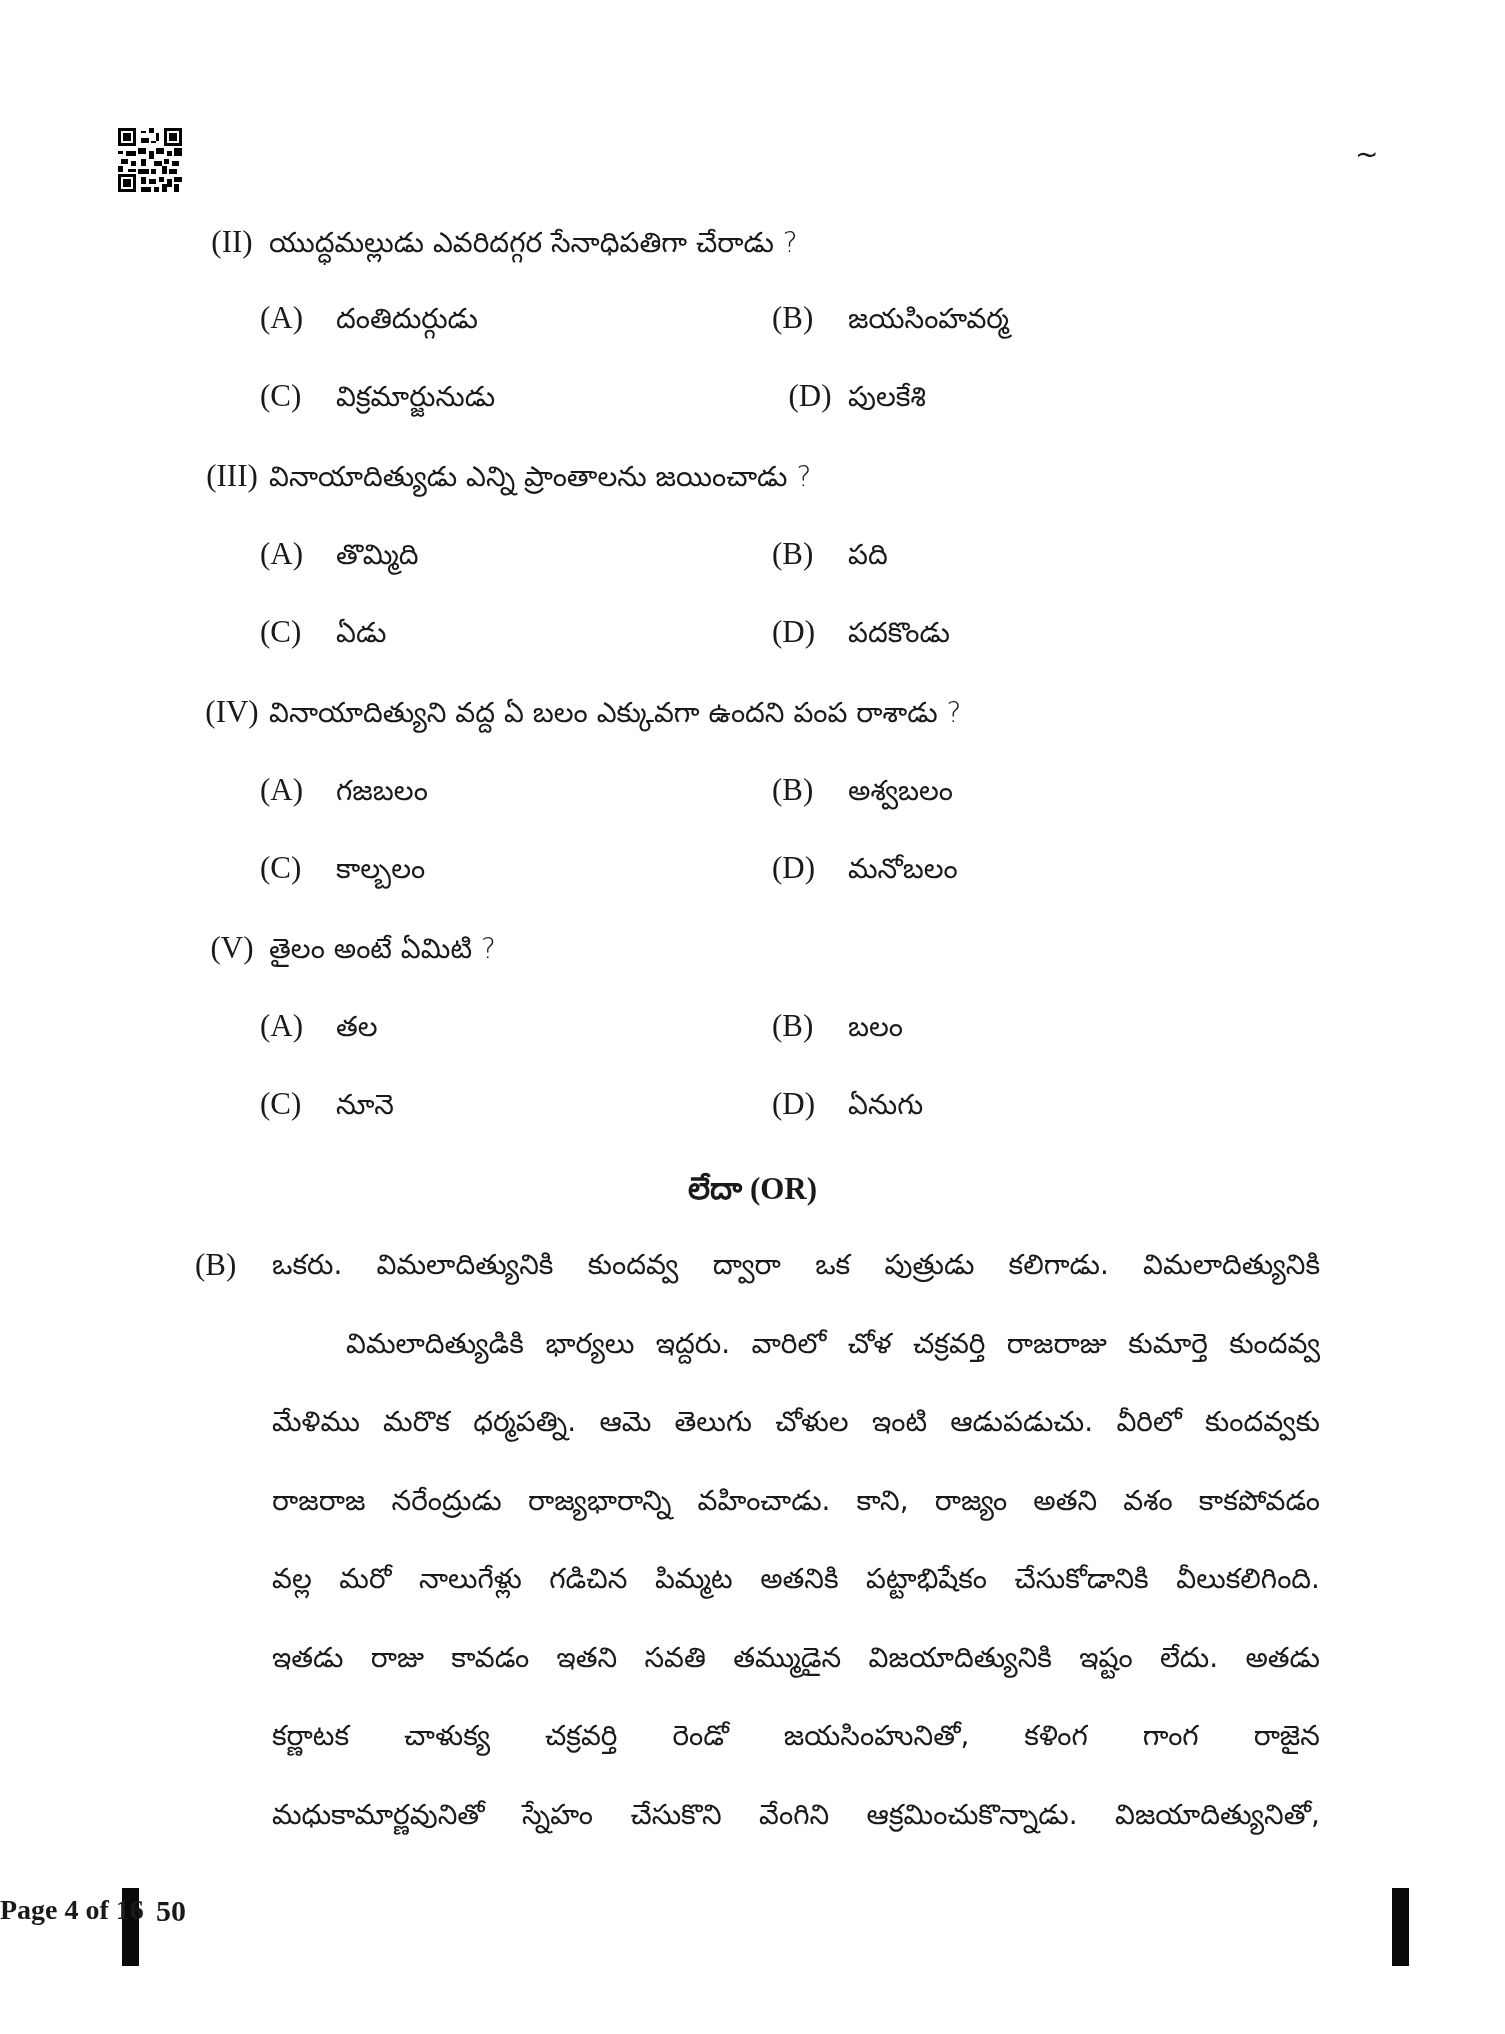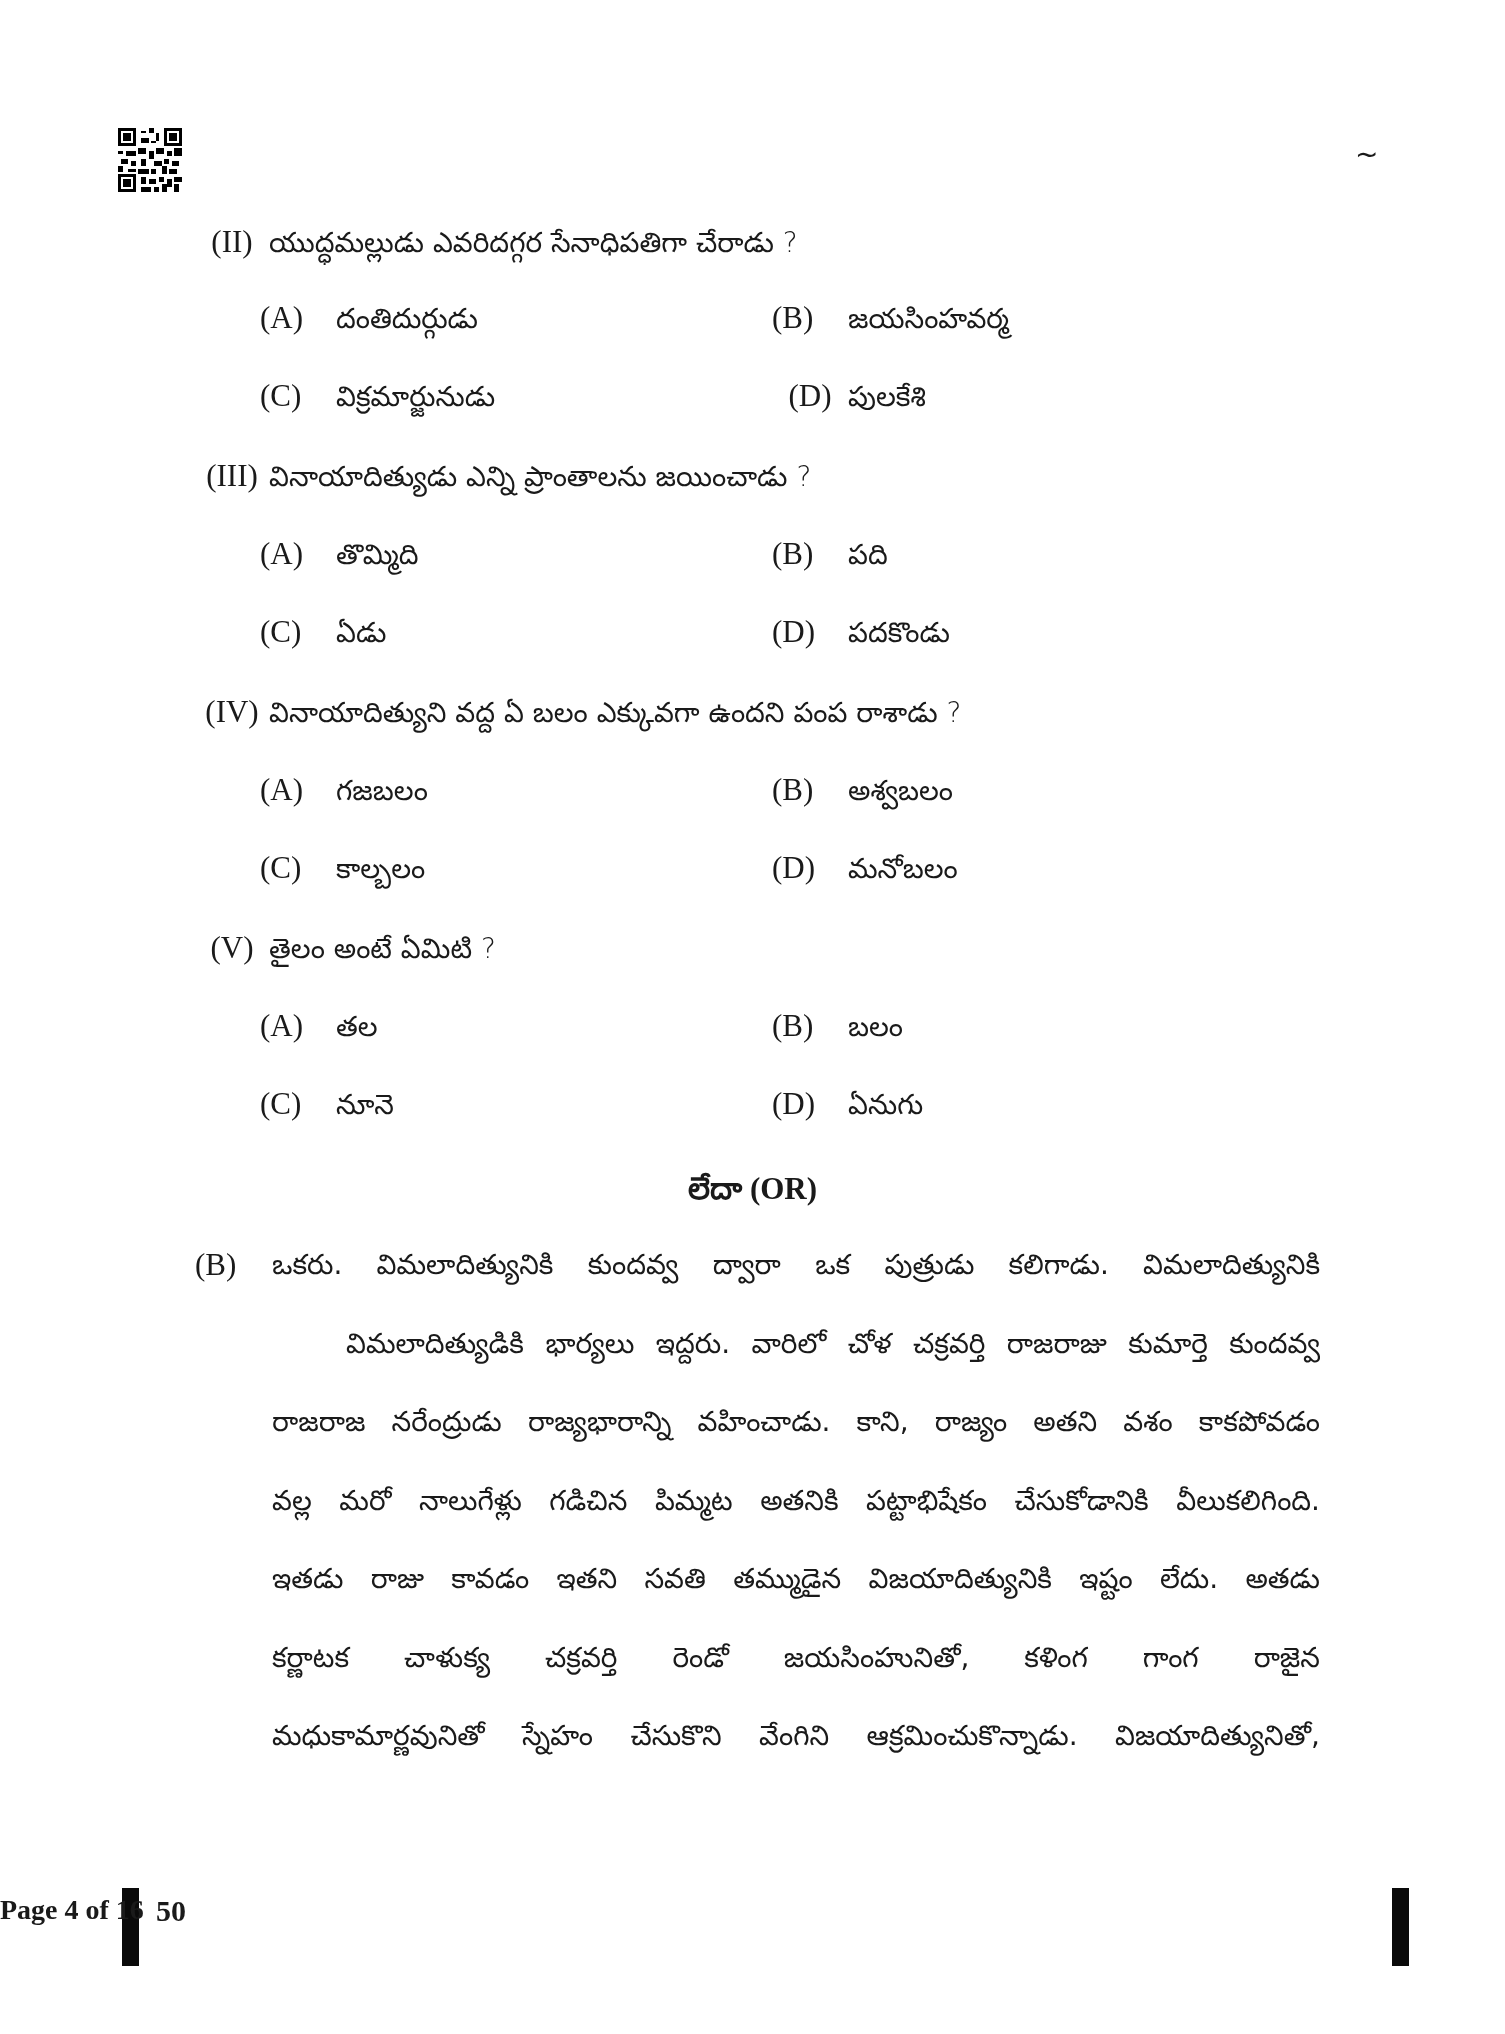--- a/index.html
+++ b/index.html
@@ -258,20 +258,21 @@
 
 <div class="or-heading">
   <span class="or-telugu">లేదా</span>
   <span>(OR)</span>
 </div>
 
 <div class="passage-label">(B)</div>
 <div class="passage">
   <span class="line">ఒకరు. విమలాదిత్యునికి కుందవ్వ ద్వారా ఒక పుత్రుడు కలిగాడు. విమలాదిత్యునికి</span>
   <span class="line first">విమలాదిత్యుడికి భార్యలు ఇద్దరు. వారిలో చోళ చక్రవర్తి రాజరాజు కుమార్తె కుందవ్వ</span>
+  <span class="line">మేళిము మరొక ధర్మపత్ని. ఆమె తెలుగు చోళుల ఇంటి ఆడుపడుచు. వీరిలో కుందవ్వకు</span>
   <span class="line">రాజరాజ నరేంద్రుడు రాజ్యభారాన్ని వహించాడు. కాని, రాజ్యం అతని వశం కాకపోవడం</span>
   <span class="line">వల్ల మరో నాలుగేళ్లు గడిచిన పిమ్మట అతనికి పట్టాభిషేకం చేసుకోడానికి వీలుకలిగింది.</span>
   <span class="line">ఇతడు రాజు కావడం ఇతని సవతి తమ్ముడైన విజయాదిత్యునికి ఇష్టం లేదు. అతడు</span>
   <span class="line">కర్ణాటక చాళుక్య చక్రవర్తి రెండో జయసింహునితో, కళింగ గాంగ రాజైన</span>
   <span class="line">మధుకామార్ణవునితో స్నేహం చేసుకొని వేంగిని ఆక్రమించుకొన్నాడు. విజయాదిత్యునితో,</span>
 </div>
 
 <div class="footer-bar left"></div>
 <div class="page-number">50</div>
 <div class="page-label">Page 4 of 16</div>

